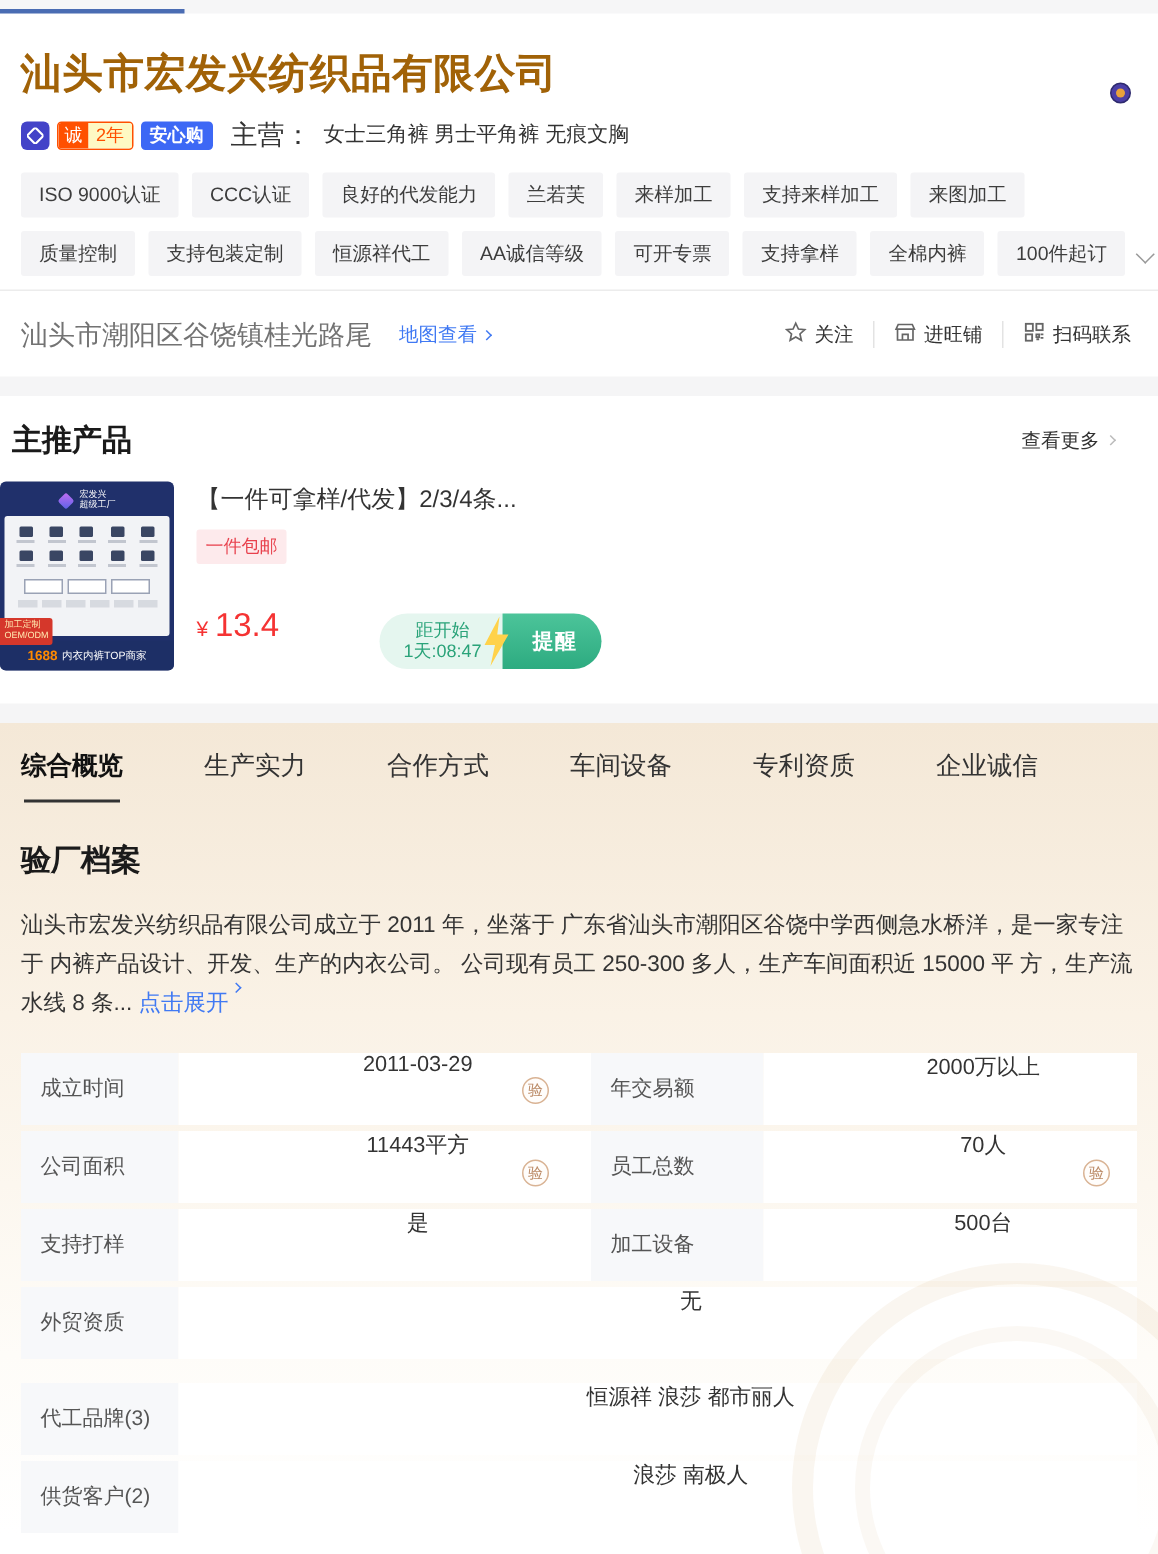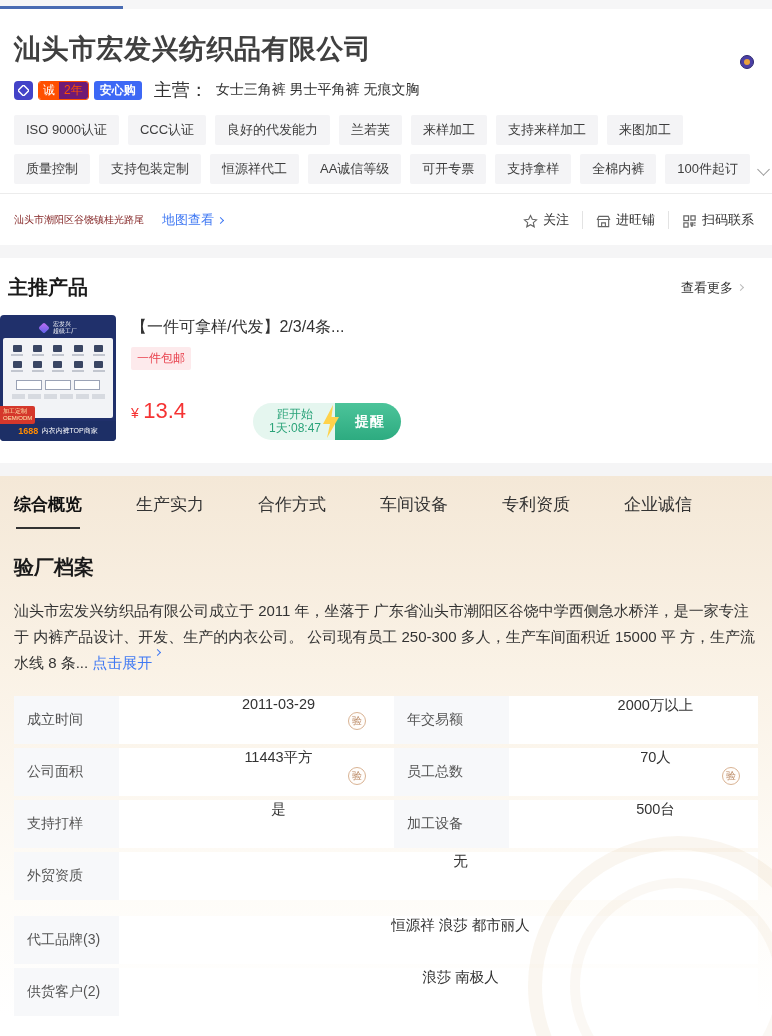--- a/index.html
+++ b/index.html
@@ -5,52 +5,52 @@
   * { box-sizing: border-box; margin: 0; padding: 0; }
   html,body { width: 772px; height: 1036px; overflow: hidden; background:#fff;
     font-family: "Liberation Sans", "DejaVu Sans", sans-serif; color:#333; }
 
   
   .topstrip { height:9px; background:#f6f6f7; position:relative; }
   .topstrip .indicator { position:absolute; left:0; bottom:0; width:123px; height:3px; background:#4a6cb3; }
 
   
   .header { padding: 0 14px; position:relative; }
-  .company-title { font-size:27px; font-weight:bold; color:#404040; padding-top:22px; letter-spacing:0.5px; }
+  .company-title { font-size:27px; font-weight:bold; color:#a16207; padding-top:22px; letter-spacing:0.5px; }
   .medal { position:absolute; right:18px; top:46px; width:14px; height:14px; border-radius:50%;
     background:#4b3fa6; border:1px solid #2e2a6e; display:flex; align-items:center; justify-content:center; }
   .medal i { width:6px; height:6px; border-radius:50%; background:#e8a23b; display:block; }
 
   .badge-row { display:flex; align-items:center; margin-top:11px; }
   .brand-badge { width:19px; height:19px; border-radius:4px; background:#4343c8; color:#fff;
     display:flex; align-items:center; justify-content:center; margin-right:5px; }
   .cheng-pill { display:inline-flex; height:19px; border:1px solid #ff5000; border-radius:3px; overflow:hidden; margin-right:5px; font-size:12px; }
   .cheng-pill .c1 { background:#ff5000; color:#fff; padding:0 4px; display:flex; align-items:center; }
-  .cheng-pill .c2 { background:#701a75; color:#ff5000; padding:0 5px; display:flex; align-items:center; }
+  .cheng-pill .c2 { background:#fef9c3; color:#ff5000; padding:0 5px; display:flex; align-items:center; }
   .anxin-pill { height:19px; background:#3d68f5; color:#fff; border-radius:3px; padding:0 6px;
     display:inline-flex; align-items:center; font-size:12px; margin-right:12px; font-weight:bold; }
   .main-label { font-size:18px; color:#333; margin-right:8px; }
   .main-products { font-size:14px; color:#333; }
 
   .tags { margin-top:13px; }
   .tag-row { display:flex; align-items:center; margin-bottom:9px; }
   .tag { background:#f4f4f6; color:#3d3d3d; font-size:13px; padding:6px 12px; border-radius:2px; margin-right:9px; white-space:nowrap; }
   .tags-expand { margin-left:auto; margin-right:4px; color:#999; cursor:pointer; display:flex; align-items:center; }
 
   .chev { display:inline-block; width:7px; height:7px; border-right:1.6px solid currentColor; border-bottom:1.6px solid currentColor; }
   .chev.right { transform:rotate(-45deg); }
   .chev.down  { transform:rotate(45deg); width:9px; height:9px; border-width:1.8px; }
   .chev.small { width:5px; height:5px; }
 
   .addr-bar { border-top:1px solid #ececec; margin:6px -14px 0; padding:17px 18px 16px 14px;
     display:flex; align-items:center; }
-  .addr-text { font-size:10px; color:#7f1d1d; }
+  .addr-text { font-size:18px; color:#737373; }
   .map-link { font-size:13px; color:#4079f3; margin-left:18px; display:inline-flex; align-items:center; gap:4px; cursor:pointer; }
   .addr-actions { margin-left:auto; display:flex; align-items:center; }
-  .addr-action { display:flex; align-items:flex-end; gap:5px; font-size:13px; color:#333; padding:0 13px; cursor:pointer; }
+  .addr-action { display:flex; align-items:flex-start; gap:5px; font-size:13px; color:#333; padding:0 13px; cursor:pointer; }
   .addr-action + .addr-action { border-left:1px solid #e3e3e3; }
   .addr-action:last-child { padding-right:0; }
   .addr-action svg { display:block; }
 
   .sep-band { height:13px; background:#f5f5f6; }
 
   
   .products { padding: 0 29px 0 0; }
   .products-head { display:flex; align-items:center; padding:16px 0 14px 8px; }
   .products-title { font-size:20px; font-weight:bold; color:#1a1a1a; }

